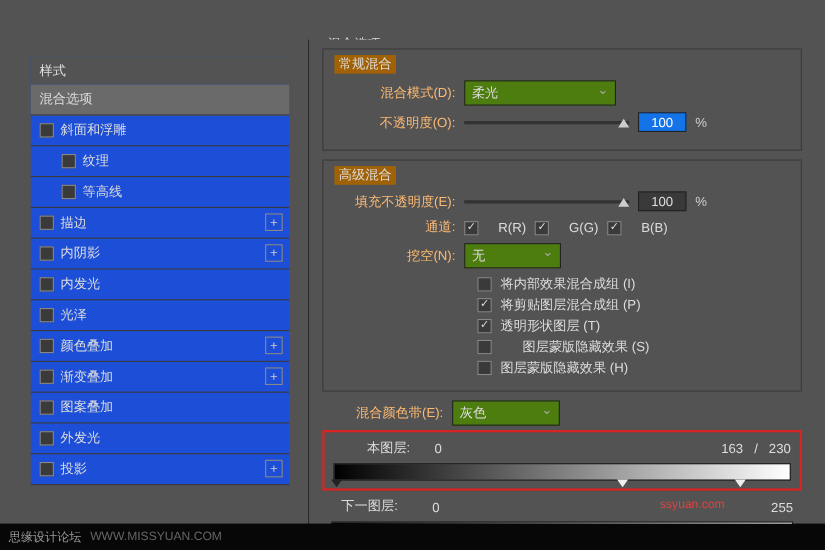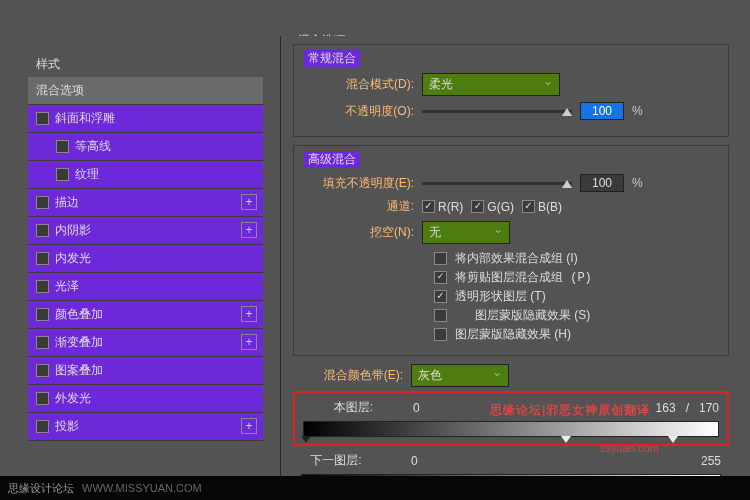--- a/index.html
+++ b/index.html
@@ -1,44 +1,44 @@
 <!DOCTYPE html>
 <html><head>
 <meta charset="utf-8">
 <style>
 html,body{margin:0;padding:0;background:#000;font-family:"Microsoft YaHei",sans-serif;font-size:12px;color:#ddd;overflow:hidden}
 .canvas{width:750px;height:500px;background:#535353;position:relative}
-.panel{position:absolute;left:28px;top:52px;width:235px;background:#6d28d9}
+.panel{position:absolute;left:28px;top:52px;width:235px;background:#1d4ed8}
 .panel-header{background:#535353;padding:4px 8px;font-size:12px}
 .panel-item{padding:5px 8px;border-bottom:1px solid #3a3a3a;display:flex;align-items:center;gap:6px;position:relative}
 .panel-item.selected{background:#6a6a6a}
 .panel-item.indent{padding-left:28px}
 .chk{width:11px;height:11px;border:1px solid #888;background:#3a3a3a;display:inline-block;flex-shrink:0}
 .chk.checked::after{content:"✓";color:#ddd;font-size:10px;line-height:10px;display:block;text-align:center}
 .plus-box{width:14px;height:14px;border:1px solid #888;display:flex;align-items:center;justify-content:center;font-size:12px;color:#ccc;position:absolute;right:6px;top:5px}
 .right-area{position:absolute;left:280px;top:36px;width:460px;height:450px;border-left:1px solid #2a2a2a;background:#535353}
 .group{border:1px solid #3a3a3a;margin:8px 12px;padding:6px 10px 10px}
-.group-title{color:#ddd;margin-top:-14px;background:#6d28d9;display:inline-block;padding:0 4px;font-size:12px}
+.group-title{color:#ddd;margin-top:-14px;background:#a16207;display:inline-block;padding:0 4px;font-size:12px}
 .row{display:flex;align-items:center;gap:8px;margin:6px 0}
 .label{width:110px;text-align:right;color:#fdba74;font-size:12px}
 .select{background:#4d7c0f;border:1px solid #222;color:#ddd;padding:2px 20px 2px 6px;min-width:110px;font-size:12px;position:relative}
 .select::after{content:"⌄";position:absolute;right:6px;top:0;color:#aaa}
 .slider{flex:1;height:3px;background:#333;position:relative;max-width:150px}
 .slider-thumb{width:0;height:0;border-left:5px solid transparent;border-right:5px solid transparent;border-bottom:8px solid #ccc;position:absolute;top:-2px}
 .numbox{background:#3a3a3a;border:1px solid #222;color:#ddd;width:36px;padding:1px 3px;text-align:center;font-size:12px}
 .numbox.sel{background:#1473e6;color:#fff}
 .pct{color:#ccc}
-.chan-chk{display:flex;align-items:flex-start;gap:3px}
+.chan-chk{display:flex;align-items:flex-end;gap:18px}
 .redbox{border:2px solid #dd2222;padding:4px 8px;margin:4px 12px}
-.blendif-row{display:flex;align-items:center;gap:40px;color:#ddd;font-size:12px;padding:2px 0}
+.blendif-row{display:flex;align-items:center;gap:22px;color:#ddd;font-size:12px;padding:2px 0}
 .blendif-track{height:14px;background:linear-gradient(to right,#000,#fff);border:1px solid #222;position:relative;margin:3px 0}
 .blendif-track .tri-b{width:0;height:0;border-left:5px solid transparent;border-right:5px solid transparent;border-top:7px solid #222;position:absolute;top:14px}
 .blendif-track .tri-w{width:0;height:0;border-left:5px solid transparent;border-right:5px solid transparent;border-top:7px solid #eee;position:absolute;top:14px}
 .watermark1{position:absolute;left:490px;top:402px;color:#d44;font-size:12px;font-weight:600;letter-spacing:1px}
-.watermark2{position:absolute;left:600px;top:442px;color:#d44;font-size:11px}
+.watermark2{position:absolute;left:600px;top:453px;color:#d44;font-size:11px}
 .footer{position:absolute;left:0;bottom:0;width:750px;height:24px;background:#070707;color:#999;font-size:11px;display:flex;align-items:center;gap:8px;padding-left:8px}
 .title-top{position:absolute;left:298px;top:32px;color:#ddd;font-size:12px}
 </style>
 </head>
 <body>
 <div class="canvas">
 
 <div class="title-top">混合选项</div>
 
 <div class="panel">
@@ -46,25 +46,25 @@
   <div id="style-list">
         <div class="panel-item selected">
           <span>混合选项</span>
         </div>
         <div class="panel-item">
           <span class="chk"></span>
           <span>斜面和浮雕</span>
         </div>
         <div class="panel-item indent">
           <span class="chk"></span>
+          <span>纹理</span>
+        </div>
+        <div class="panel-item indent">
+          <span class="chk"></span>
           <span>等高线</span>
-        </div>
-        <div class="panel-item indent">
-          <span class="chk"></span>
-          <span>纹理</span>
         </div>
         <div class="panel-item">
           <span class="chk"></span>
           <span>描边</span>
           <span class="plus-box">+</span>
         </div>
         <div class="panel-item">
           <span class="chk"></span>
           <span>内阴影</span>
           <span class="plus-box">+</span>
@@ -148,21 +148,21 @@
     </div>
     <div class="row">
       <span class="label">挖空(N):</span>
       <span class="select" style="min-width:60px">无</span>
     </div>
     <div id="adv-opts" style="margin-left:130px">
           <div class="row" style="margin: 2px 0px; text-align: right;">
             <span class="chk"></span>
             <span>将内部效果混合成组 (I)</span>
           </div>
-          <div class="row" style="margin: 2px 0px; font-family: Liberation Mono, monospace;">
+          <div class="row" style="margin: 2px 0px;">
             <span class="chk checked"></span>
             <span>将剪贴图层混合成组 (P)</span>
           </div>
           <div class="row" style="margin: 2px 0px;">
             <span class="chk checked"></span>
             <span>透明形状图层 (T)</span>
           </div>
           <div class="row" style="margin: 2px 0px; gap: 28px;">
             <span class="chk"></span>
             <span>图层蒙版隐藏效果 (S)</span>
@@ -179,21 +179,21 @@
     <span class="select" style="min-width:70px">灰色</span>
   </div>
 
   <div class="redbox">
     <div class="blendif-row">
       <span style="width:70px;text-align:right">本图层:</span>
       <span>0</span>
       <span style="margin-left:auto;display:flex;gap:10px">
         <span>163</span>
         <span>/</span>
-        <span>170</span>
+        <span>230</span>
       </span>
     </div>
     <div class="blendif-track">
       <span class="tri-b" style="left:-3px"></span>
       <span class="tri-w" style="left:62%"></span>
       <span class="tri-w" style="left:88%"></span>
     </div>
   </div>
 
   <div style="margin:0 20px">
@@ -203,21 +203,20 @@
       <span style="margin-left:auto">255</span>
     </div>
     <div class="blendif-track">
       <span class="tri-b" style="left:-3px"></span>
       <span class="tri-w" style="right:-3px"></span>
     </div>
   </div>
 
 </div>
 
-<div class="watermark1">思缘论坛|邪恶女神原创翻译</div>
 <div class="watermark2">ssyuan.com</div>
 
 <div class="footer">
   <span>思缘设计论坛</span>
   <span style="color:#666">WWW.MISSYUAN.COM</span>
 </div>
 
 </div>
 
 </body></html>

